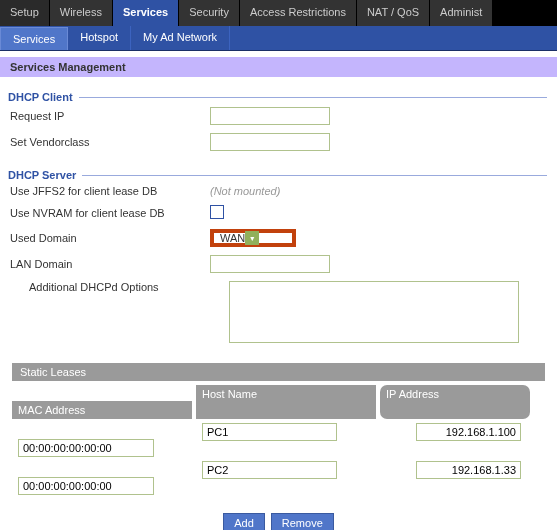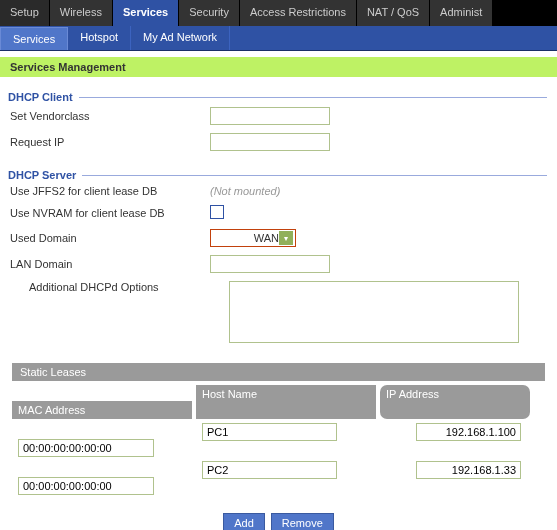--- a/index.html
+++ b/index.html
@@ -48,21 +48,21 @@
   .subnav .stab.active {
     background: #5076c9;
     border: 1px solid #6a8ad6;
     border-bottom: none;
     margin-top: 1px;
   }
   .page {
     padding: 0 0 20px 0;
   }
   .section-title {
-    background: #bef264;
+    background: #c4b5fd;
     font-weight: bold;
     color: #333;
     padding: 4px 10px;
     font-size: 11px;
   }
   fieldset {
     border: none;
     border-top: 1px solid #99aadd;
     margin: 14px 10px 6px 10px;
     padding: 0;
@@ -93,27 +93,27 @@
     padding: 0 4px;
     font-size: 11px;
     font-family: inherit;
     box-sizing: border-box;
   }
   .tinput { width: 120px; }
   .minput { width: 120px; }
   .selwrap {
     display: inline-flex;
     align-items: center;
-    border: 1px solid #c2410c;
+    border: 4px solid #c2410c;
     background: #fff;
     height: 18px;
     width: 86px;
     padding: 0 2px 0 6px;
     box-sizing: border-box;
-    justify-content: flex-end;
+    justify-content: flex-start;
     cursor: pointer;
   }
   .selwrap .arrow {
     width: 14px;
     height: 14px;
     background: #91b05a;
     display: flex;
     align-items: center;
     justify-content: center;
     color: #fff;
@@ -218,25 +218,25 @@
   <div class="stab">My Ad Network</div>
 </div>
 
 <div class="page">
   <div style="height:6px;"></div>
   <div class="section-title">Services Management</div>
 
   <fieldset>
     <legend>DHCP Client</legend>
     <div class="row">
+      <div class="label">Request IP</div>
+      <div class="value"><input type="text" class="tinput" value="" style=""></div>
+    </div>
+    <div class="row">
       <div class="label">Set Vendorclass</div>
-      <div class="value"><input type="text" class="tinput" value="" style=""></div>
-    </div>
-    <div class="row">
-      <div class="label">Request IP</div>
       <div class="value"><input type="text" class="tinput" value="" style=""></div>
     </div>
   </fieldset>
 
   <fieldset>
     <legend>DHCP Server</legend>
     <div class="row">
       <div class="label">Use JFFS2 for client lease DB</div>
       <div class="value muted">(Not mounted)</div>
     </div>

